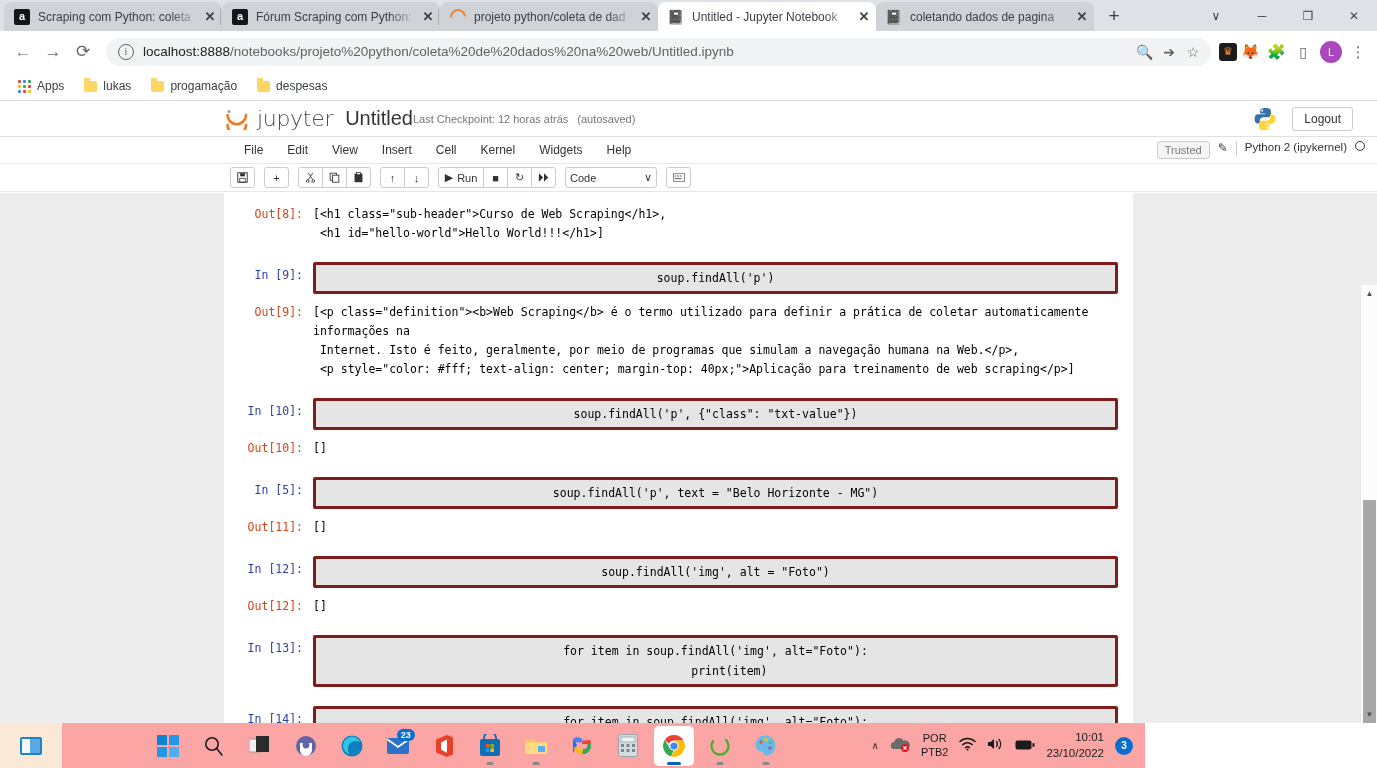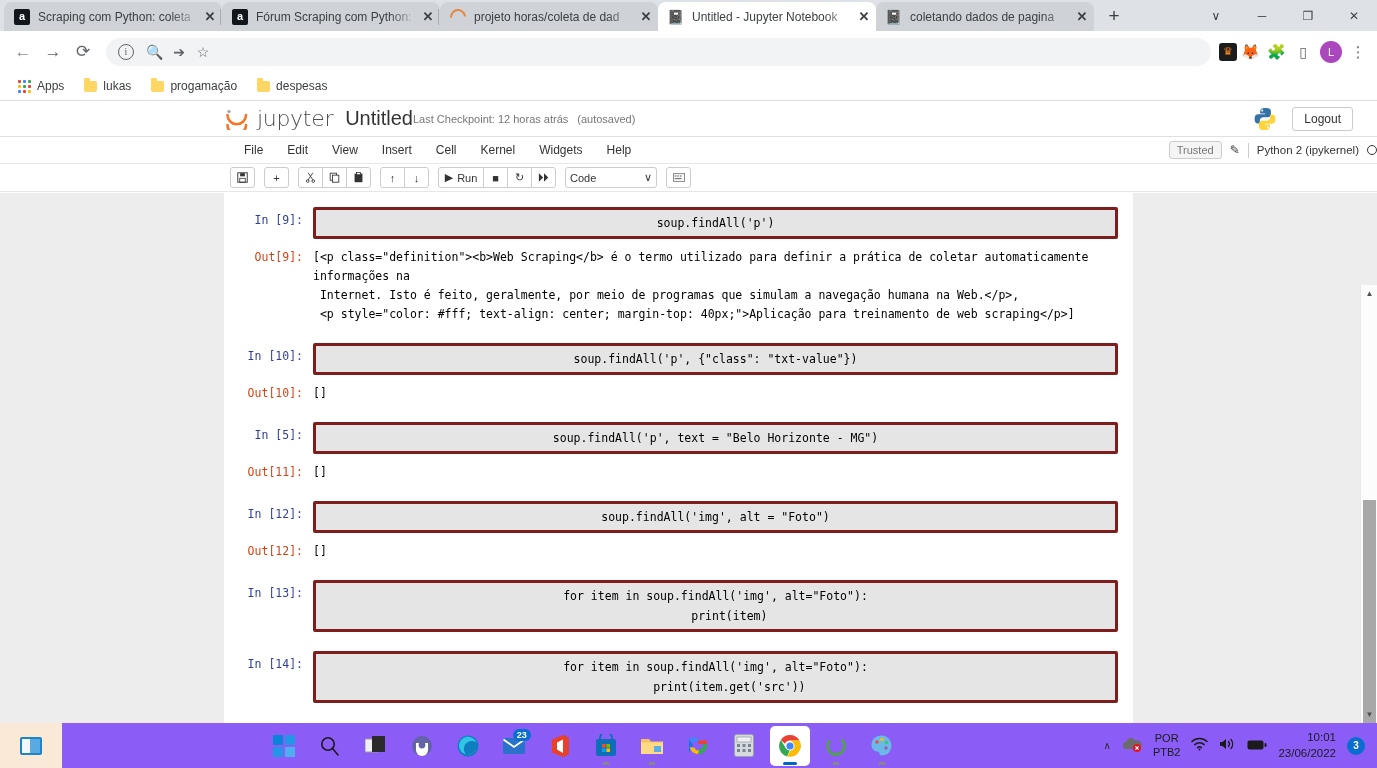--- a/index.html
+++ b/index.html
@@ -167,22 +167,22 @@
   }
 
   .jp-menubar {
     height: 27px; background: #fff; display: flex; align-items: center;
     padding-left: 232px; border-bottom: 1px solid #e7e7e7; position: relative;
   }
   .jp-menu-item {
     font-size: 12px; color: #333; padding: 5px 12px; line-height: 1;
   }
   .jp-menu-right {
-    margin-left: auto; display: flex; align-items: center; gap: 8px;
-    font-size: 11px; color: #333;
+    margin-left: auto; display: flex; align-items: flex-start; gap: 8px;
+    padding-right: 12px; font-size: 11px; color: #333;
   }
   .trusted-badge {
     border: 1px solid #ccc; border-radius: 3px; background: #f5f5f5;
     padding: 2px 7px; font-size: 11px; color: #777;
   }
   .pencil-icon { font-size: 12px; color: #333; }
   .divider-v { width: 1px; height: 15px; background: #ccc; }
   .kernel-name { font-size: 11.5px; color: #333; }
   .kernel-circle {
     width: 10px; height: 10px; border: 1.4px solid #333;
@@ -255,22 +255,22 @@
   }
   .sb-arrow.up { top: 0; }
   .sb-arrow.down { bottom: 0; }
   .sb-thumb {
     position: absolute; left: 2px; width: 13px; top: 215px; height: 270px;
     background: #a8a8a8; border-radius: 0;
   }
 
   
   .taskbar {
-    position: absolute; bottom: 0; left: 0; width: 1377px; height: 45px;
-    background: #8b5cf6; display: flex; align-items: center;
+    position: absolute; bottom: 0; left: 0; width: 1145px; height: 45px;
+    background: #fca5a5; display: flex; align-items: center;
   }
   .tb-left {
     width: 62px; height: 45px; display: flex; align-items: center;
     justify-content: center; background: #fbe9d8;
   }
   .widgets-icon {
     width: 22px; height: 18px; border: 2px solid #1d84c8; border-radius: 2px;
     display: flex; overflow: hidden;
   }
   .widgets-icon i { display: block; height: 100%; }
@@ -319,21 +319,21 @@
       <span class="tab-title">Scraping com Python: coleta</span>
       <span class="tab-close">✕</span>
     </div>
     <div class="tab inactive">
       <span class="tab-fav fav-alura">a</span>
       <span class="tab-title">Fórum Scraping com Python:</span>
       <span class="tab-close">✕</span>
     </div>
     <div class="tab inactive">
       <span class="tab-fav fav-spinner"></span>
-      <span class="tab-title">projeto horas/coleta de dad</span>
+      <span class="tab-title">projeto python/coleta de dad</span>
       <span class="tab-close">✕</span>
     </div>
     <div class="tab active">
       <span class="tab-fav fav-jupyter">📓</span>
       <span class="tab-title">Untitled - Jupyter Notebook</span>
       <span class="tab-close">✕</span>
     </div>
     <div class="tab inactive">
       <span class="tab-fav fav-jupyter">📓</span>
       <span class="tab-title">coletando dados de pagina </span>
@@ -347,20 +347,21 @@
       <div class="wc-btn close">✕</div>
     </div>
   </div>
 
   <div class="toolbar-row">
     <div class="nav-btn back">←</div>
     <div class="nav-btn">→</div>
     <div class="nav-btn">⟳</div>
     <div class="omnibox">
       <span class="info-icon">i</span>
+      <span class="url"><span class="host">localhost:8888</span><span class="path">/notebooks/projeto%20python/coleta%20de%20dados%20na%20web/Untitled.ipynb</span></span>
       <span class="omni-icon">🔍</span>
       <span class="omni-icon">➔</span>
       <span class="omni-icon">☆</span>
     </div>
     <div class="ext-icons">
       <span class="ext ext-meta">♛</span>
       <span class="ext ext-fox">🦊</span>
       <span class="ext ext-puzzle">🧩</span>
       <span class="ext ext-side">▯</span>
       <span class="avatar">L</span>
@@ -509,20 +510,25 @@
             <rect x="2" y="5.5" width="8" height="1.5" fill="#777"></rect>
           </svg>
       </span>
     </div>
   </div>
 
   <div class="nb-body">
     <div class="nb-canvas">
       <div class="nb-inner">
 
+        <div class="cell" style="margin-top:8px">
+          <span class="prompt out">Out[8]:</span>
+          <span class="outtext">[&lt;h1 class="sub-header"&gt;Curso de Web Scraping&lt;/h1&gt;,
+ &lt;h1 id="hello-world"&gt;Hello World!!!&lt;/h1&gt;]</span>
+        </div>
         <div class="spacer"></div>
 
         <div class="cell input-cell">
           <span class="prompt in">In [9]:</span>
           <span class="cm-box">
             <span class="code">soup.findAll('p')</span>
           </span>
         </div>
 
         <div class="cell">
@@ -751,17 +757,17 @@
         </svg>
     </span>
     <span class="sys-ico">
       <svg width="20" height="12" viewBox="0 0 20 12">
           <rect x="0.5" y="1.5" width="16" height="9" rx="2" fill="#1b1b1b"></rect>
           <rect x="17.5" y="4" width="2" height="4" rx="1" fill="#1b1b1b"></rect>
         </svg>
     </span>
     <span class="clock">
       <span style="display:block">10:01</span>
-      <span style="display:block">23/06/2022</span>
+      <span style="display:block">23/10/2022</span>
     </span>
     <span class="notif-badge">3</span>
   </div>
 </div>
 
 </body></html>

